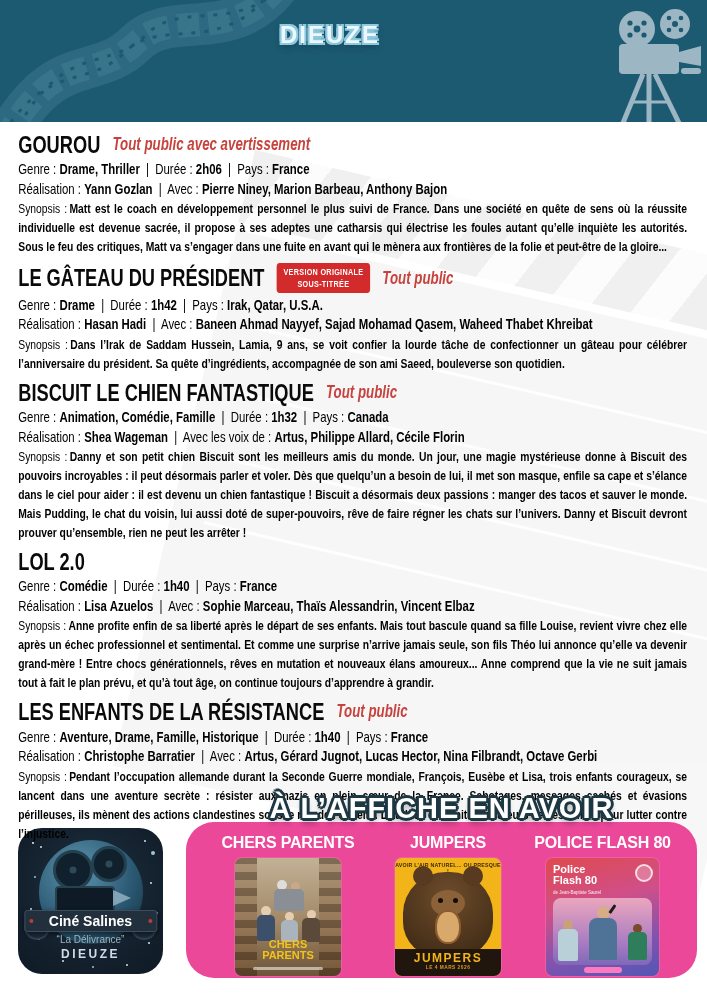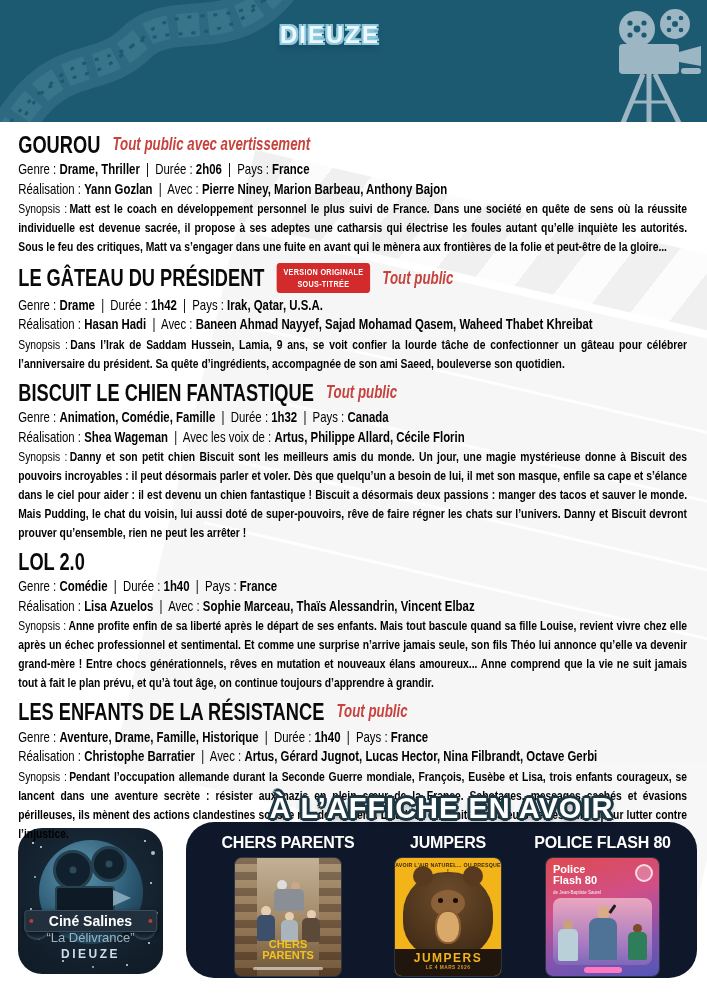--- a/index.html
+++ b/index.html
@@ -37,21 +37,21 @@
       font-weight:700;line-height:1.25;text-align:center;text-transform:uppercase;letter-spacing:.4px;}
   .vo span{display:block;}
   .meta{font-size:15px;line-height:19.5px;}
   .meta b{font-weight:700;}
   .sep{margin:0 4px;}
   .syn{margin:1px 0 0;font-size:13.6px;font-weight:700;line-height:19px;text-align:justify;}
   .syn .lbl{font-weight:400;margin-right:3px;}
 
   
   .footer-panel{position:absolute;left:186px;top:822px;width:511px;height:156px;
-                background:#0f172a;border-radius:28px;z-index:1;}
+                background:#ec4899;border-radius:28px;z-index:1;}
   .affiche-heading{position:absolute;left:186px;top:794px;width:511px;text-align:center;z-index:4;
     font-size:29px;font-weight:800;color:#fff;letter-spacing:1px;line-height:1;
     text-shadow:-2px -2px 0 #1d3743,2px -2px 0 #1d3743,-2px 2px 0 #1d3743,2px 2px 0 #1d3743,
       -3px 0 0 #1d3743,3px 0 0 #1d3743,0 -3px 0 #1d3743,0 3px 0 #1d3743,0 5px 6px rgba(0,0,0,.4);}
   .pcol{position:absolute;top:12px;}
   .pcol1{left:49px;width:106px;}
   .pcol2{left:209px;width:106px;}
   .pcol3{left:360px;width:113px;}
   .plabel{position:relative;left:50%;transform:translateX(-50%);width:max-content;white-space:nowrap;
           color:#fff;font-weight:800;font-size:16px;letter-spacing:-.2px;margin-bottom:6px;text-align:center;}
@@ -114,21 +114,21 @@
   .cam-body{position:absolute;left:16px;top:46px;width:56px;height:26px;border-radius:4px;
             background:#0e1b26;border:2px solid #26424f;}
   .cam-lens{position:absolute;left:74px;top:50px;width:0;height:0;border-top:8px solid transparent;
             border-bottom:8px solid transparent;border-left:18px solid #8fb0c2;opacity:.85;}
   .logo-banner{position:absolute;left:50%;bottom:42px;transform:translateX(-50%);background:#222f3c;
                border:1px solid #3c4f60;border-radius:3px;padding:2px 24px;color:#fff;font-weight:700;
                font-size:14px;white-space:nowrap;box-shadow:0 2px 5px rgba(0,0,0,.55);}
   .logo-banner::before,.logo-banner::after{content:"";position:absolute;top:50%;width:4px;height:4px;
                border-radius:50%;background:#c03b33;transform:translateY(-50%);}
   .logo-banner::before{left:4px;} .logo-banner::after{right:4px;}
-  .logo-tag{position:absolute;bottom:29px;width:100%;text-align:center;font-size:13px;color:#9db3c2;}
+  .logo-tag{position:absolute;bottom:29px;width:100%;text-align:center;font-size:10px;color:#9db3c2;}
   .logo-city{position:absolute;bottom:13px;width:100%;text-align:center;font-size:12px;font-weight:700;
              letter-spacing:2.5px;color:#cfdde8;}
   .sparkles{position:absolute;left:14px;top:14px;width:2px;height:2px;border-radius:50%;background:#e8f2f7;
       box-shadow:8px 4px 0 #cfe4ee,112px -2px 0 #cfe4ee,120px 10px 0 1px #9fc2d4,2px 34px 0 #9fc2d4,
         118px 40px 0 #cfe4ee,-2px 66px 0 #cfe4ee,124px 70px 0 #9fc2d4,6px 96px 0 #cfe4ee,
         116px 100px 0 #cfe4ee,60px 124px 0 #9fc2d4,30px 118px 0 #cfe4ee,94px 122px 0 #cfe4ee;}
   .corner-reel{position:absolute;bottom:34px;width:22px;height:22px;border-radius:50%;
                background:#1d2c3a;border:2px solid #2f4252;}
   .crL{left:6px;} .crR{right:6px;}
 </style>

